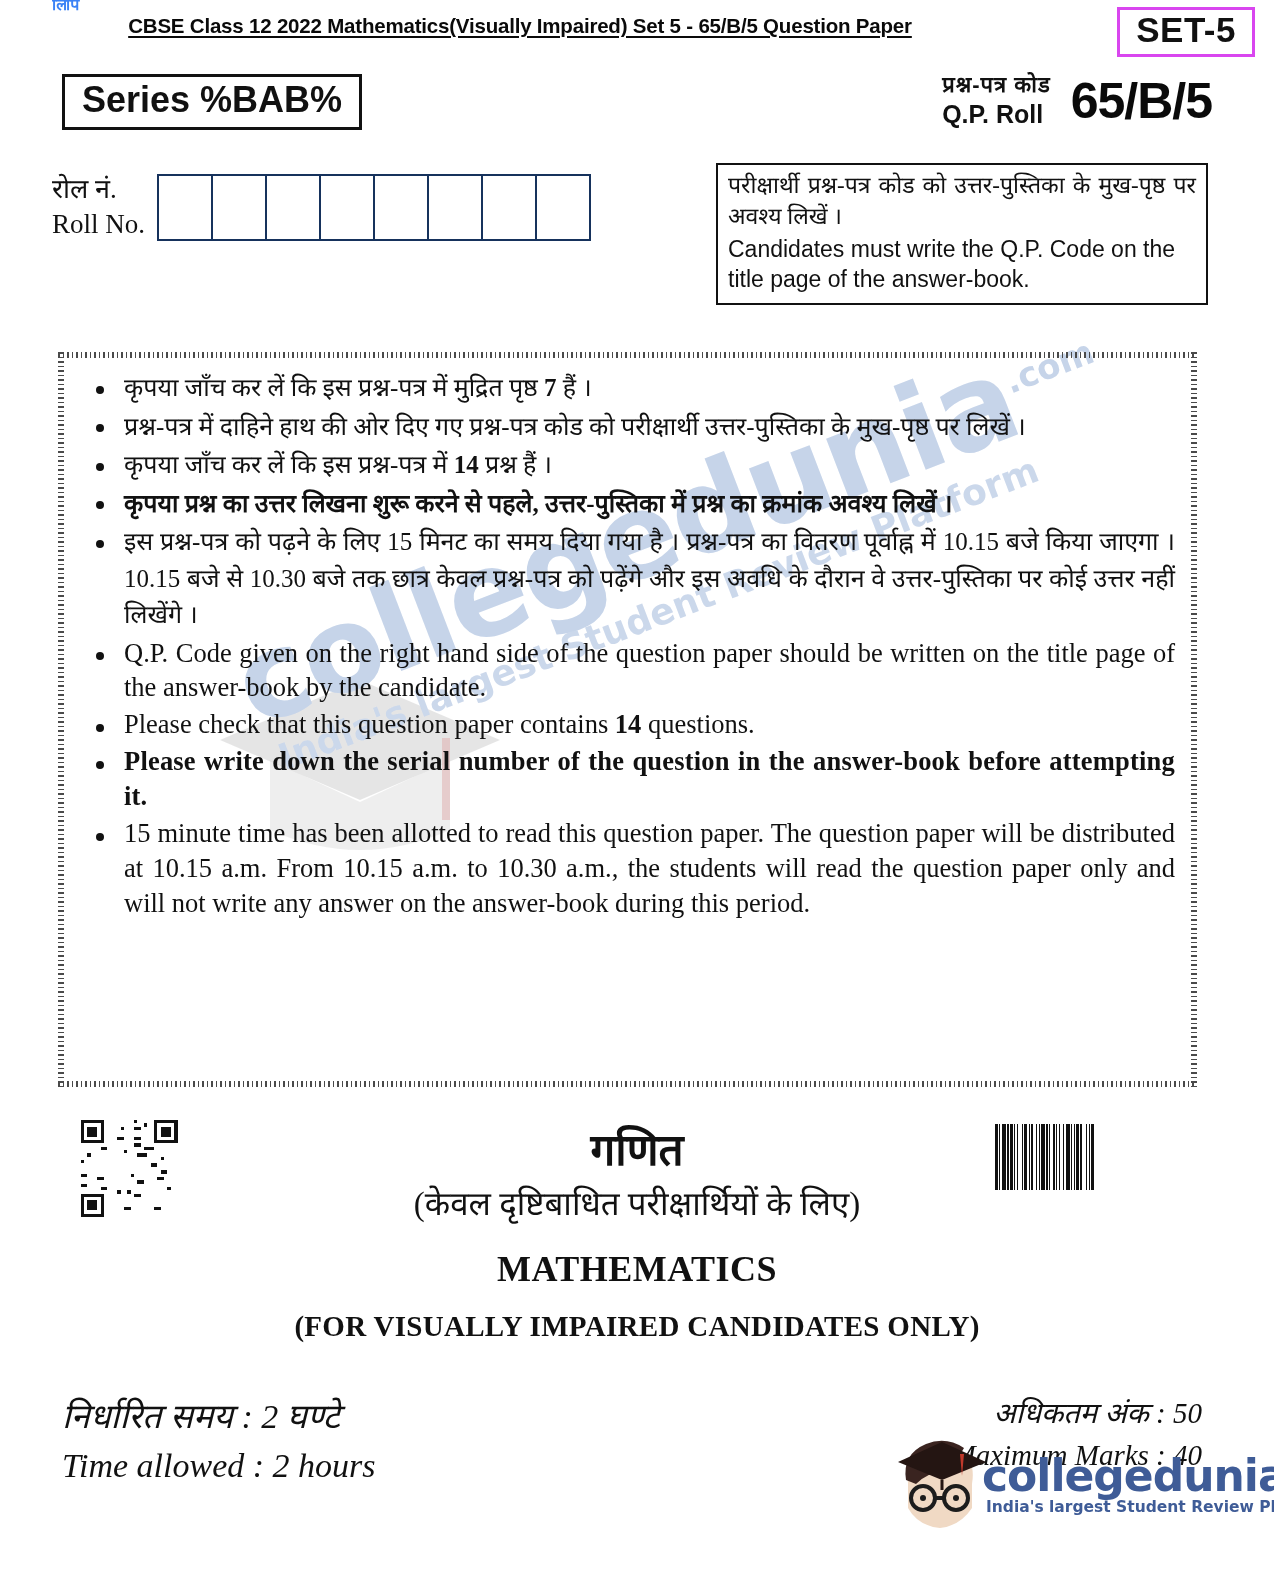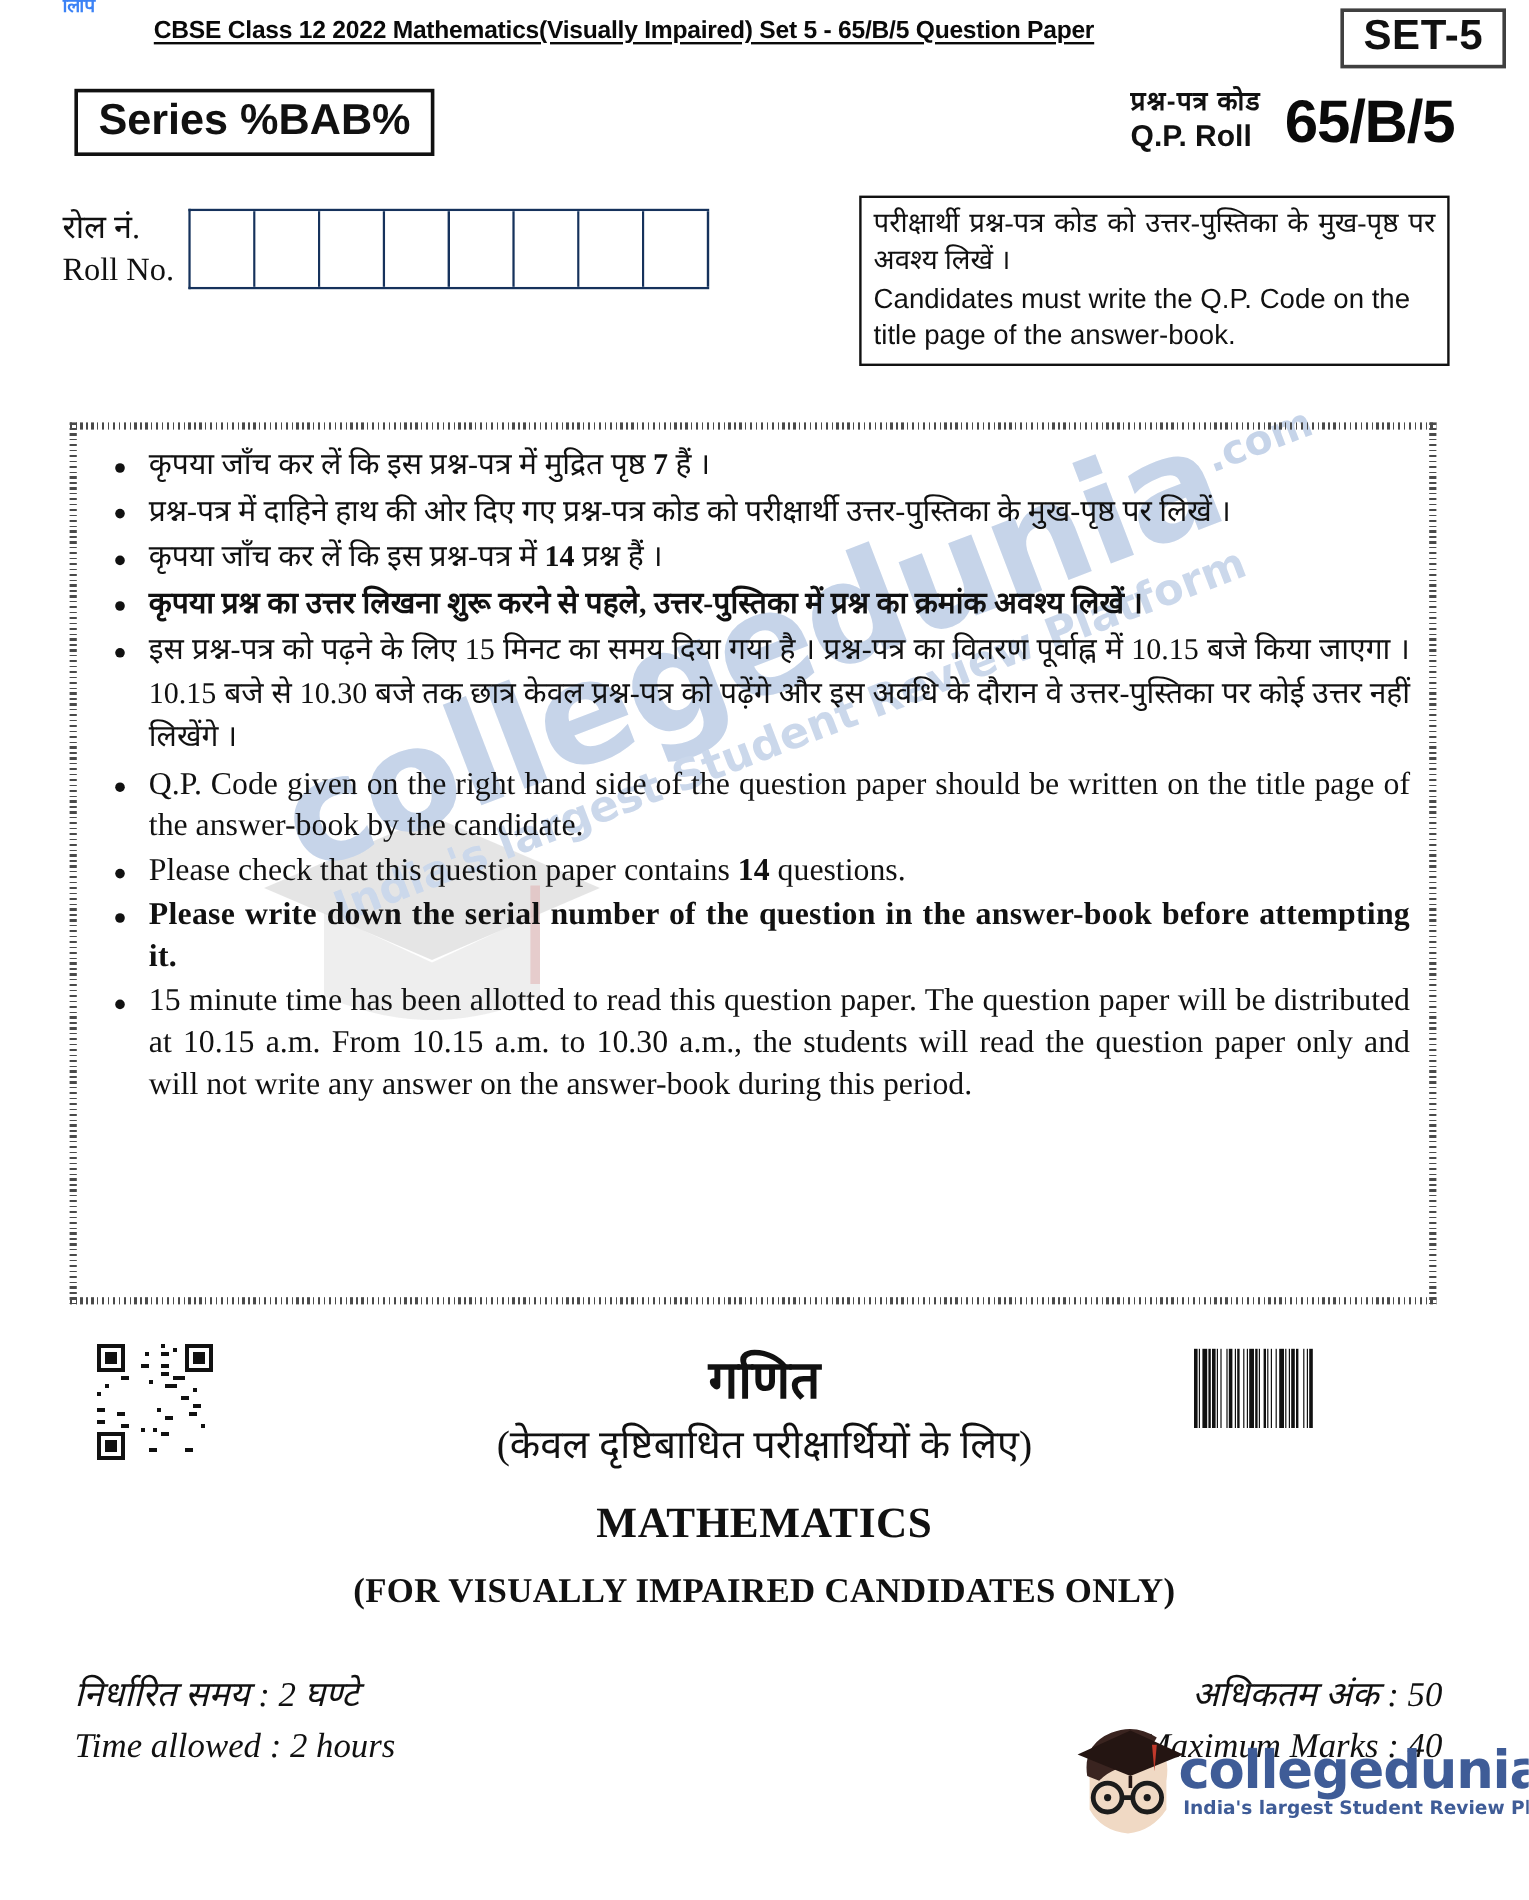--- a/index.html
+++ b/index.html
@@ -49,21 +49,21 @@
     text-decoration: underline;
     text-underline-offset: 3px;
     color: #0a0a0a;
   }
 
   
   .set-box {
     position: absolute;
     right: 19px;
     top: 7px;
-    border: 3px solid #404040;
+    border: 3px solid #d946ef;
     padding: 2px 16px 5px 16px;
     font-family: "Liberation Sans", sans-serif;
     font-weight: bold;
     font-size: 35px;
     letter-spacing: 0.5px;
     line-height: 1.05;
     background: #fff;
   }
 
   
@@ -288,21 +288,21 @@
     letter-spacing: 0.3px;
   }
 
   
   .time-block {
     position: absolute;
     left: 62px;
     top: 1392px;
     font-family: "Liberation Serif", "DejaVu Serif", serif;
     font-style: italic;
-    font-size: 29px;
+    font-size: 34px;
     line-height: 1.45;
   }
   .marks-block {
     position: absolute;
     right: 72px;
     top: 1392px;
     text-align: right;
     font-family: "Liberation Serif", "DejaVu Serif", serif;
     font-style: italic;
     font-size: 29px;

